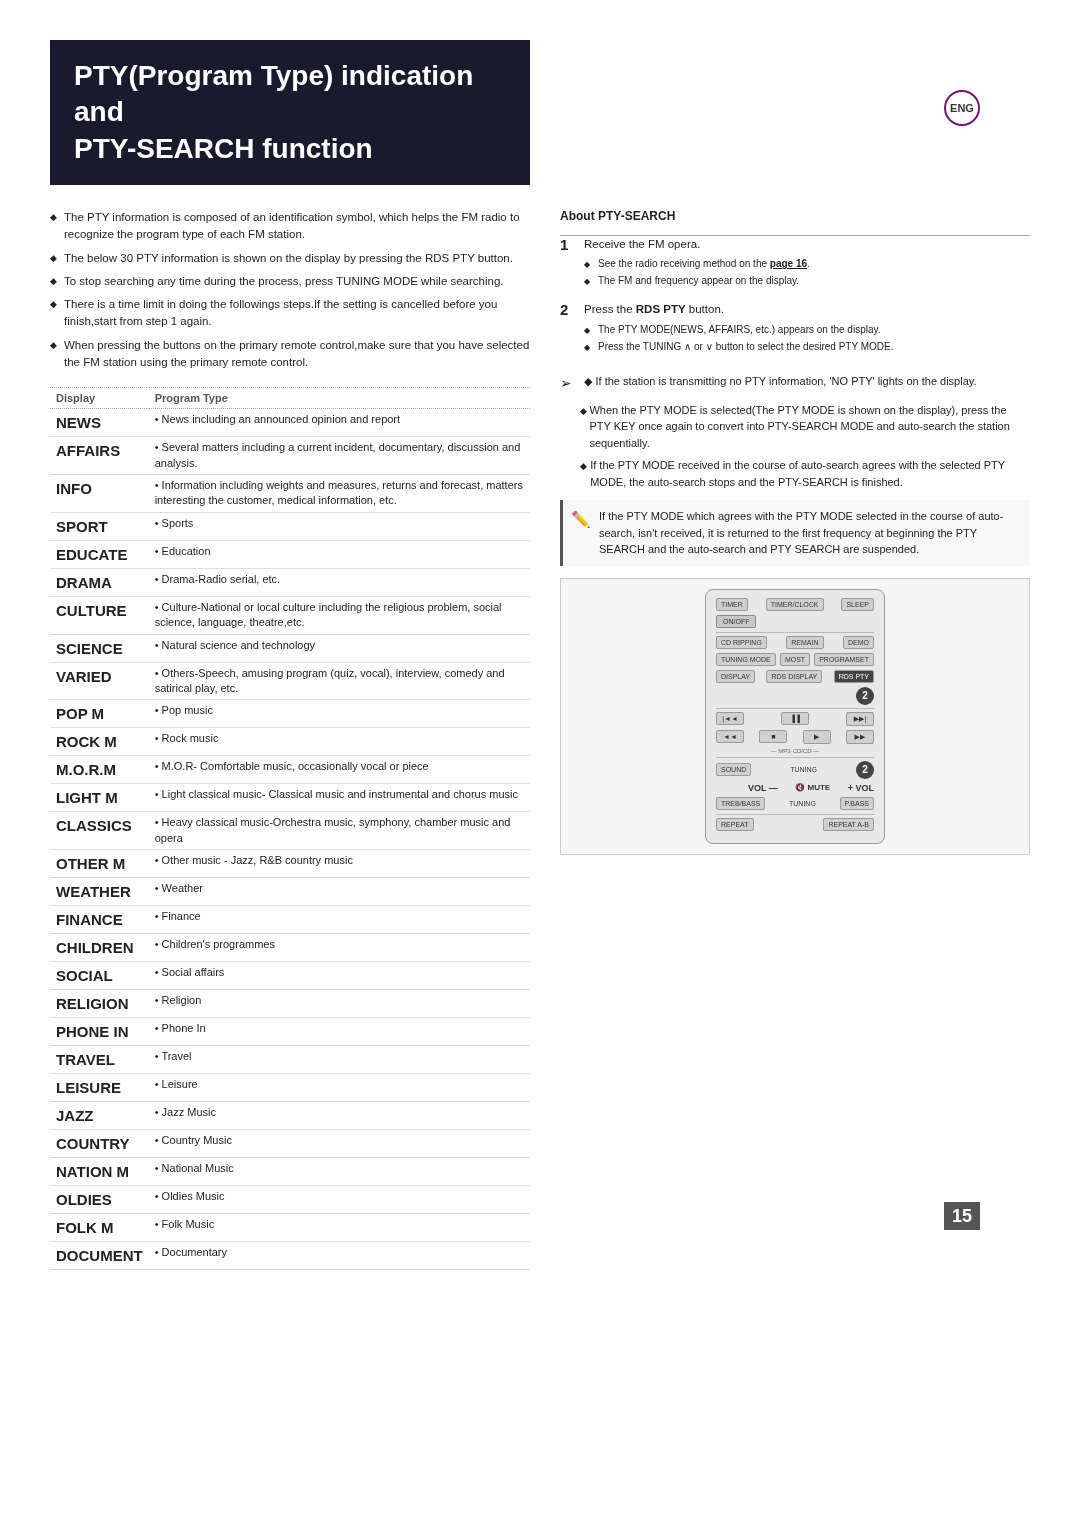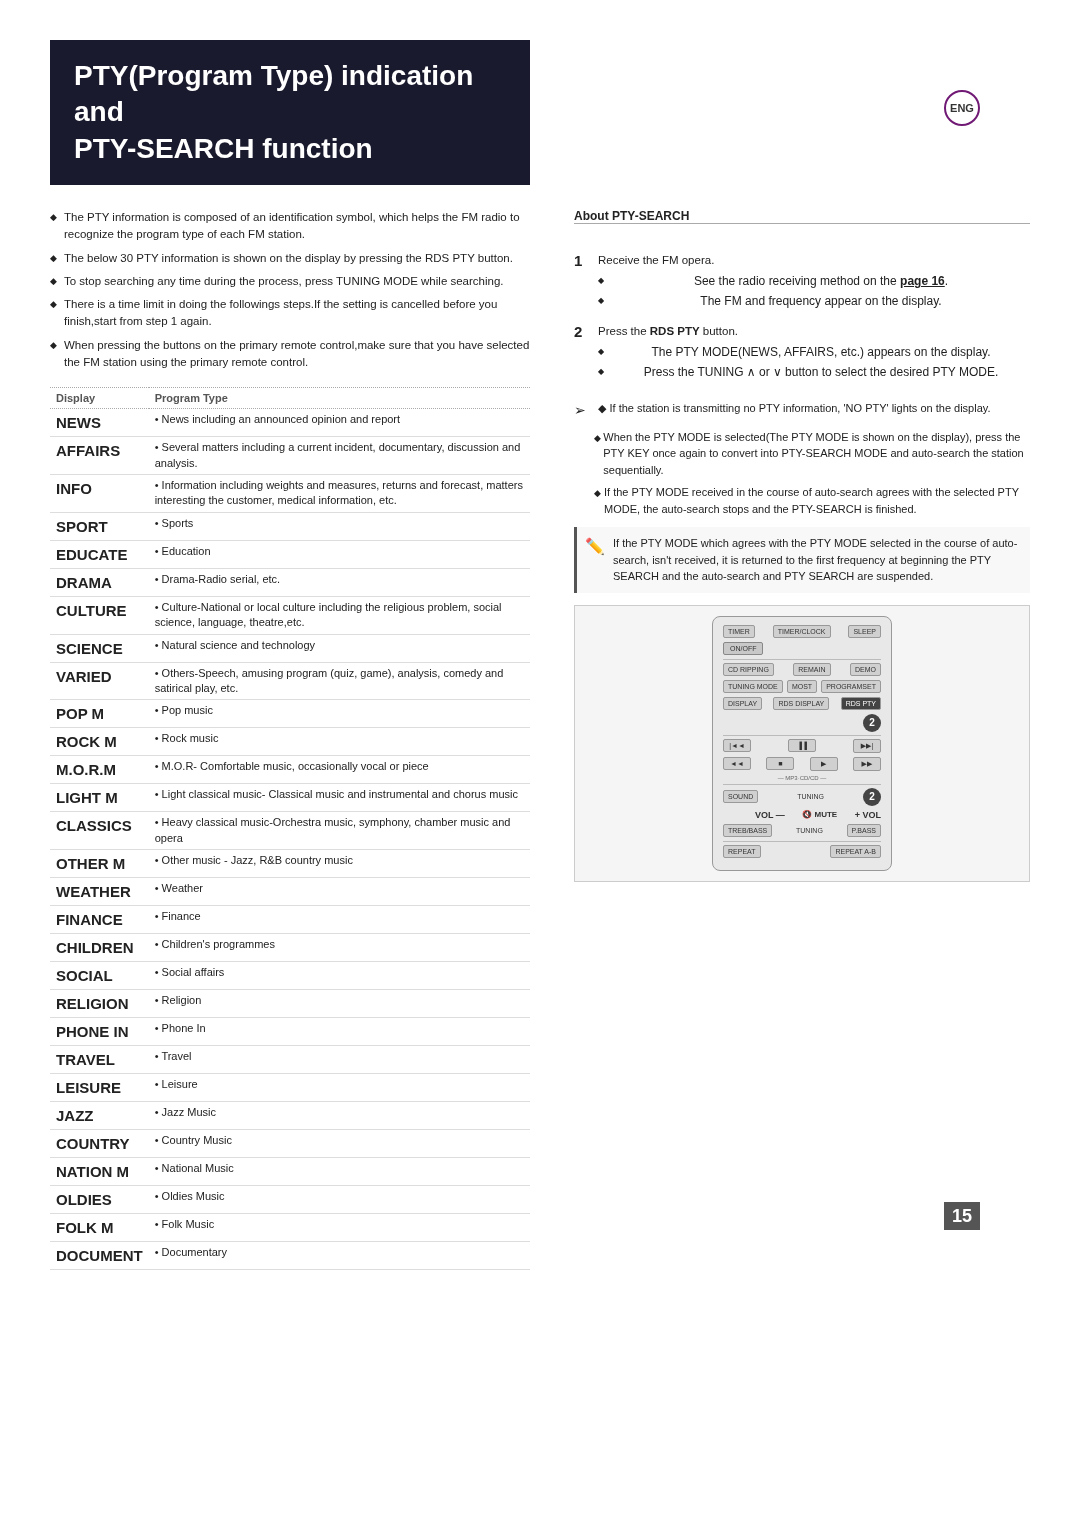--- a/index.html
+++ b/index.html
@@ -37,21 +37,21 @@
       display: flex;
       align-items: center;
       justify-content: center;
       font-size: 11px;
       font-weight: bold;
       color: #333;
     }
 
     .main-layout {
       display: flex;
-      gap: 44px;
+      gap: 30px;
     }
 
     .left-col {
       flex: 0 0 480px;
     }
 
     .right-col {
       flex: 1;
     }
 
@@ -99,22 +99,22 @@
       font-size: 15px;
       white-space: nowrap;
       width: 80px;
     }
 
     
     .about-pty {
       font-weight: bold;
       font-size: 12px;
       border-bottom: 1px solid #aaa;
-      padding-bottom: 0;
-      margin-bottom: 28px;
+      padding-bottom: 12px;
+      margin-bottom: 0;
     }
 
     .steps-section { margin-bottom: 16px; }
 
     .step {
       display: flex;
       gap: 8px;
       margin-bottom: 10px;
     }
     .step-num {
@@ -124,24 +124,23 @@
     }
     .step-content {
       flex: 1;
       font-size: 11.5px;
       line-height: 1.5;
     }
     .step-content p { margin-bottom: 4px; }
     .step-bullet {
       padding-left: 14px;
       position: relative;
-      font-size: 12px;
+      font-size: 10px;
       line-height: 1.4;
       margin-bottom: 3px;
-      text-align: center;
     }
     .step-bullet::before {
       content: '◆';
       position: absolute;
       left: 0;
       font-size: 8px;
       top: 2px;
     }
     .bold { font-weight: bold; }
     .underline { text-decoration: underline; }
@@ -312,21 +311,21 @@
             <tr>
               <td>CULTURE</td>
               <td>• Culture-National or local culture including the religious problem, social science, language, theatre,etc.</td>
             </tr>
             <tr>
               <td>SCIENCE</td>
               <td>• Natural science and technology</td>
             </tr>
             <tr>
               <td>VARIED</td>
-              <td>• Others-Speech, amusing program (quiz, game), analysis, comedy and satirical play, etc.</td>
+              <td>• Others-Speech, amusing program (quiz, vocal), interview, comedy and satirical play, etc.</td>
             </tr>
             <tr>
               <td>POP M</td>
               <td>• Pop music</td>
             </tr>
             <tr>
               <td>ROCK M</td>
               <td>• Rock music</td>
             </tr>
             <tr>

